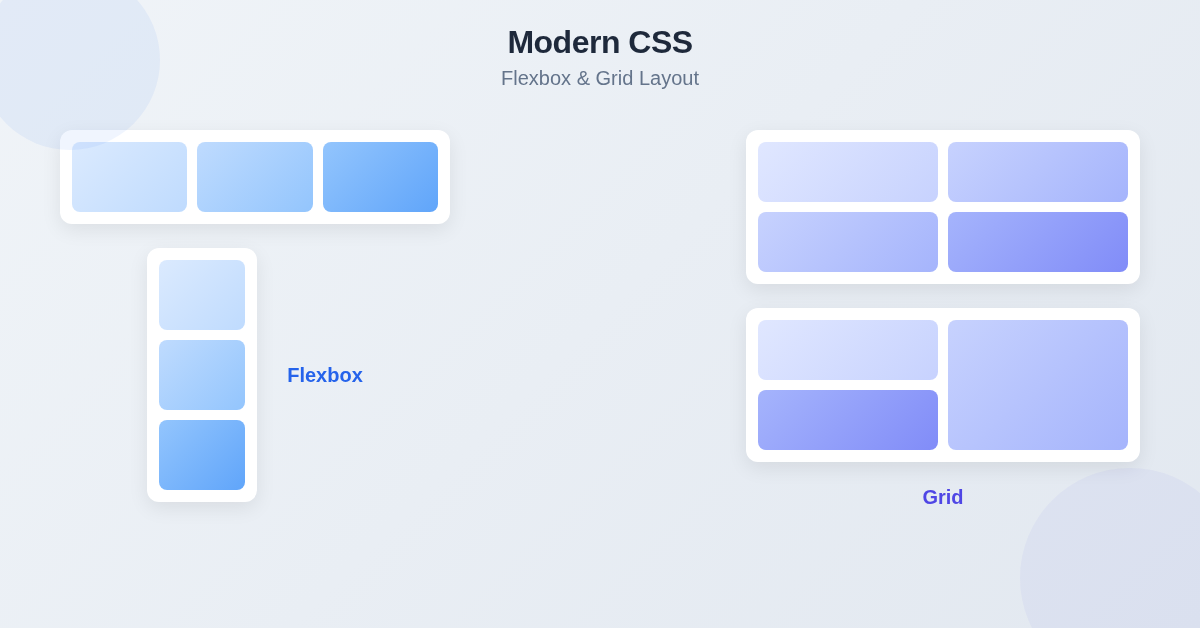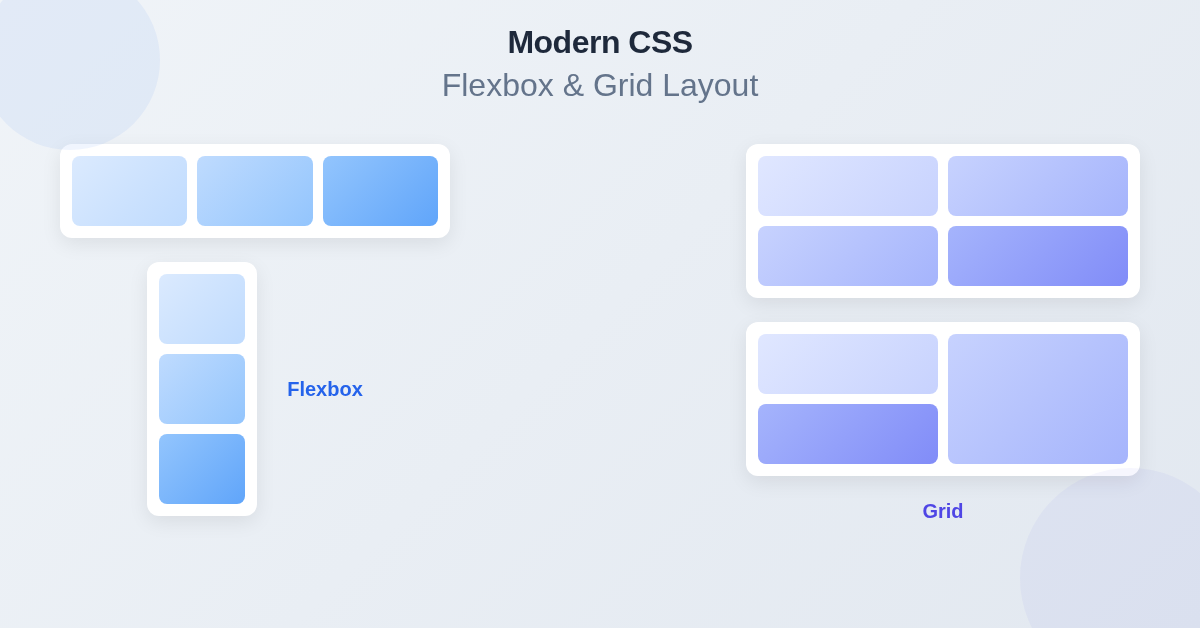--- a/index.html
+++ b/index.html
@@ -37,21 +37,21 @@
       text-align: center;
       padding-top: 24px;
     }
     .title {
       font-size: 32px;
       font-weight: 800;
       color: #1e293b;
       letter-spacing: -0.5px;
     }
     .subtitle {
-      font-size: 32px;
+      font-size: 20px;
       font-weight: 400;
       color: #64748b;
       margin-top: 6px;
     }
     .demo-area {
       display: flex;
       justify-content: space-between;
       align-items: flex-start;
       padding: 40px 60px 0;
       gap: 40px;

